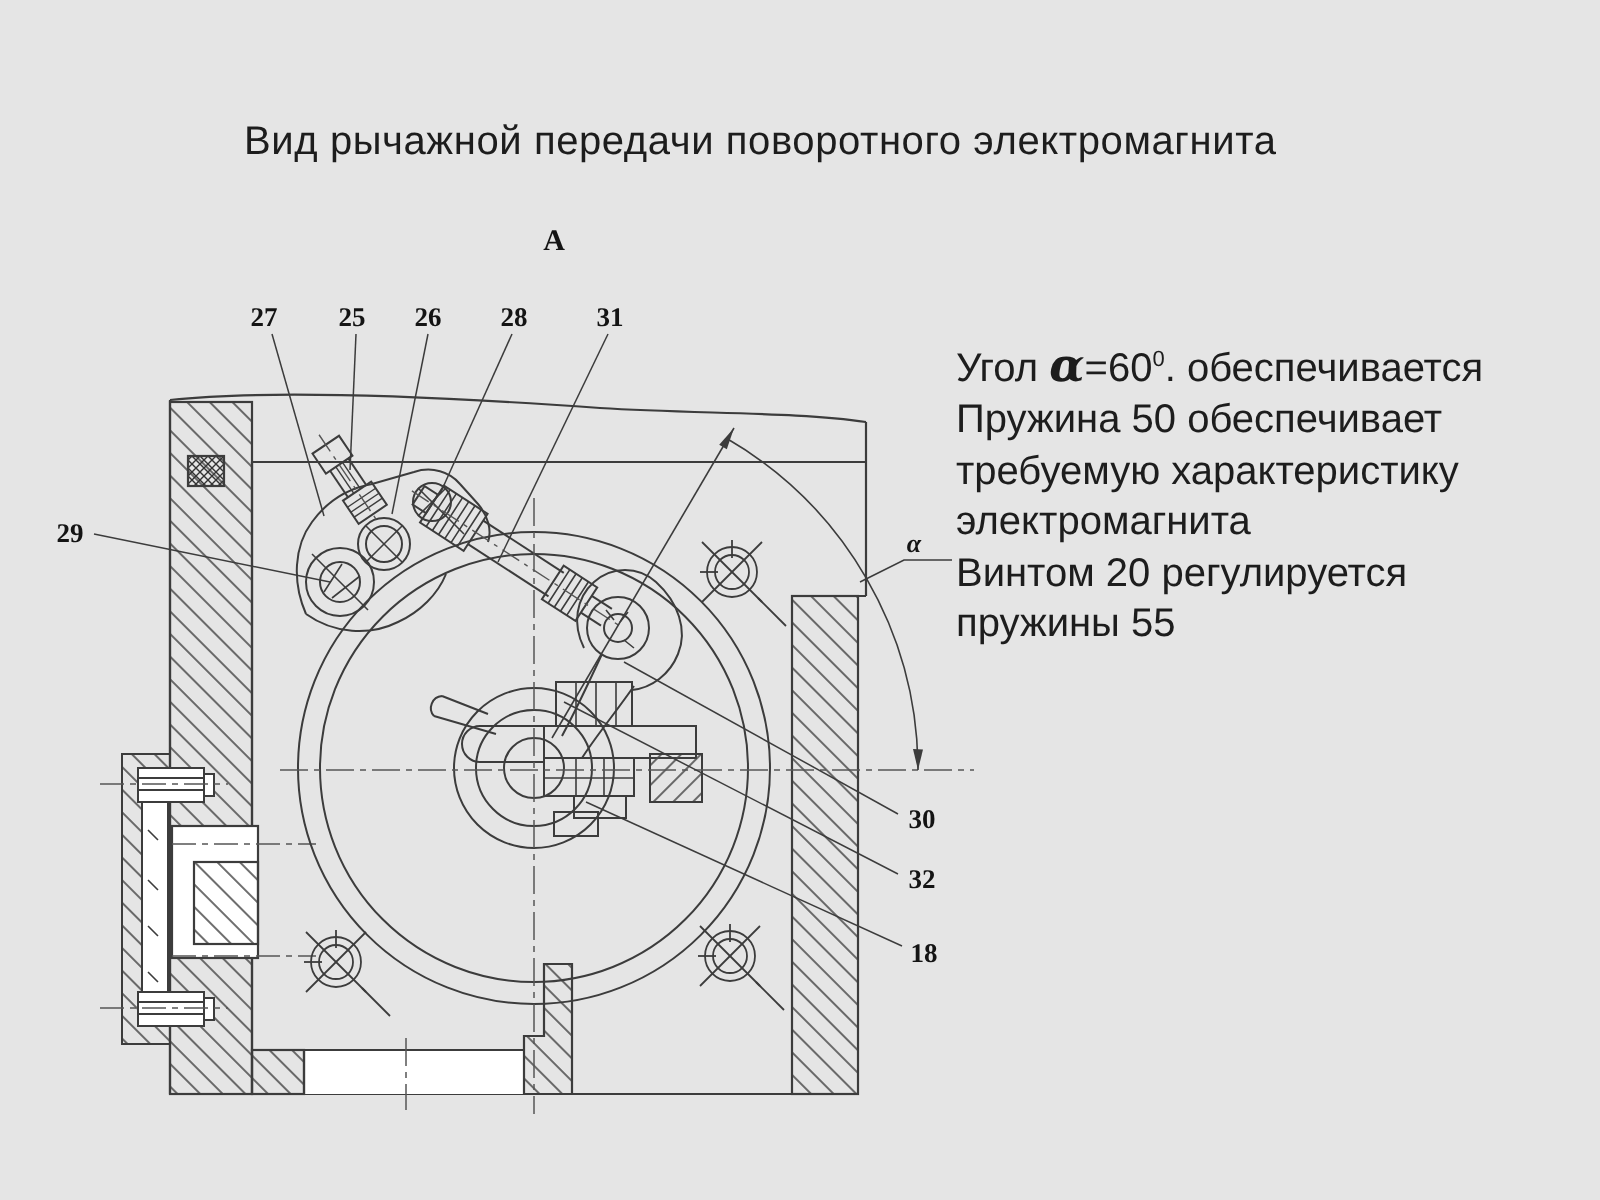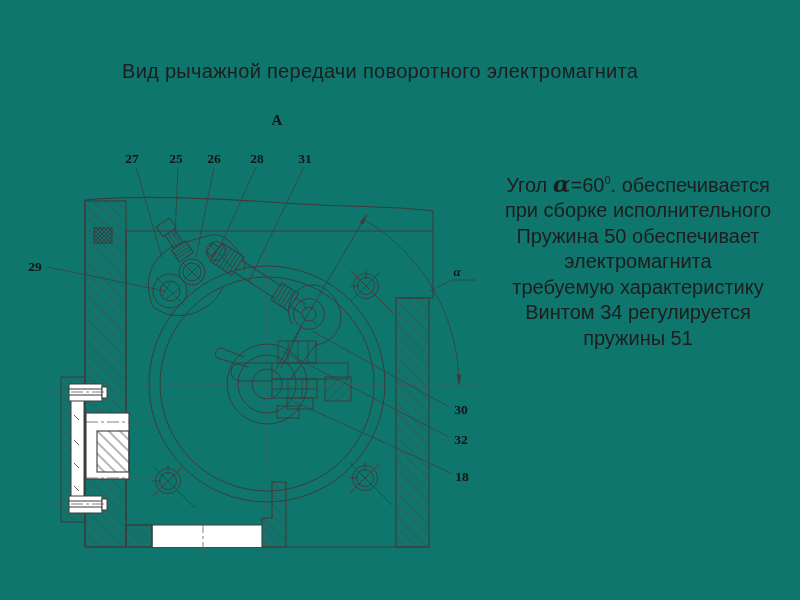--- a/index.html
+++ b/index.html
@@ -1,45 +1,44 @@
 <!DOCTYPE html>
 <html><head>
 <meta charset="utf-8">
 <style>
   html,body{margin:0;padding:0;background:#ffffff;}
-  .slide{position:relative;width:800px;height:600px;background:#0f766e;overflow:hidden;
+  .slide{position:relative;width:800px;height:600px;background:#e5e5e5;overflow:hidden;
          font-family:"Liberation Sans",sans-serif;}
   .title{position:absolute;left:122px;top:60px;width:600px;font-size:20px;
          letter-spacing:.3px;color:#1d1d1d;white-space:nowrap;}
   .notes{position:absolute;left:478px;top:168px;width:320px;font-size:20px;
-         line-height:25.5px;color:#1d1d1d;text-align:center;}
+         line-height:25.5px;color:#1d1d1d;}
   .notes .alpha{font-family:"DejaVu Serif",serif;font-weight:bold;font-style:italic;
          font-size:23px;line-height:1;}
   .notes sup{font-size:11px;}
   svg{position:absolute;left:0;top:0;}
   svg text{font-family:"Liberation Serif",serif;font-weight:bold;fill:#141414;}
   .plabel{font-size:13.5px;}
   .alabel{font-size:13px;font-style:italic;}
   .vlabel{font-size:15px;}
 </style>
 </head>
 <body>
 
 <div class="slide">
 
   <div class="title">Вид рычажной передачи поворотного электромагнита</div>
 
   <div class="notes">
     <div><span>Угол </span><span class="alpha">α</span><span>=60</span><sup>0</sup><span>. обеспечивается</span></div>
-    <div>при сборке исполнительного</div>
     <div>Пружина 50 обеспечивает</div>
+    <div>требуемую характеристику</div>
     <div>электромагнита</div>
-    <div>требуемую характеристику</div>
-    <div>Винтом 34 регулируется</div>
-    <div>пружины 51</div>
+    <div>Винтом 20 регулируется</div>
+    <div>пружины 55</div>
   </div>
 
   <svg width="800" height="600" viewBox="0 0 800 600">
     <defs>
       <pattern id="h1" width="8" height="8" patternUnits="userSpaceOnUse" patternTransform="rotate(-45)">
         <line x1="4" y1="0" x2="4" y2="8" stroke="#4a4a4a" stroke-width="0.8"></line>
       </pattern>
       <pattern id="h2" width="7" height="7" patternUnits="userSpaceOnUse" patternTransform="rotate(45)">
         <line x1="3.5" y1="0" x2="3.5" y2="7" stroke="#4a4a4a" stroke-width="0.8"></line>
       </pattern>

